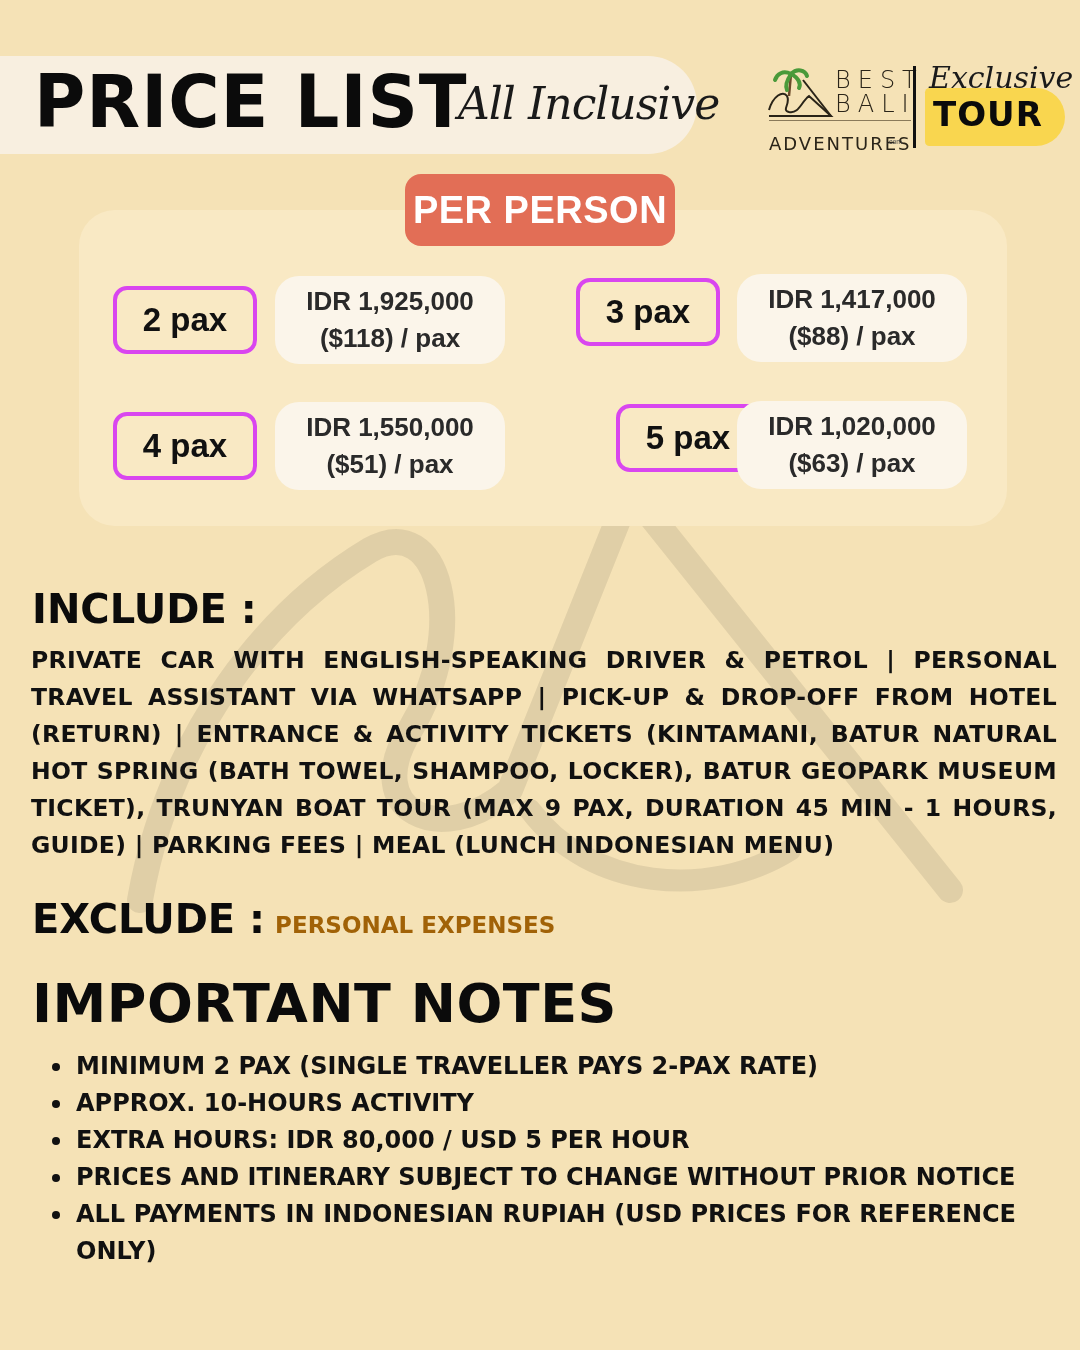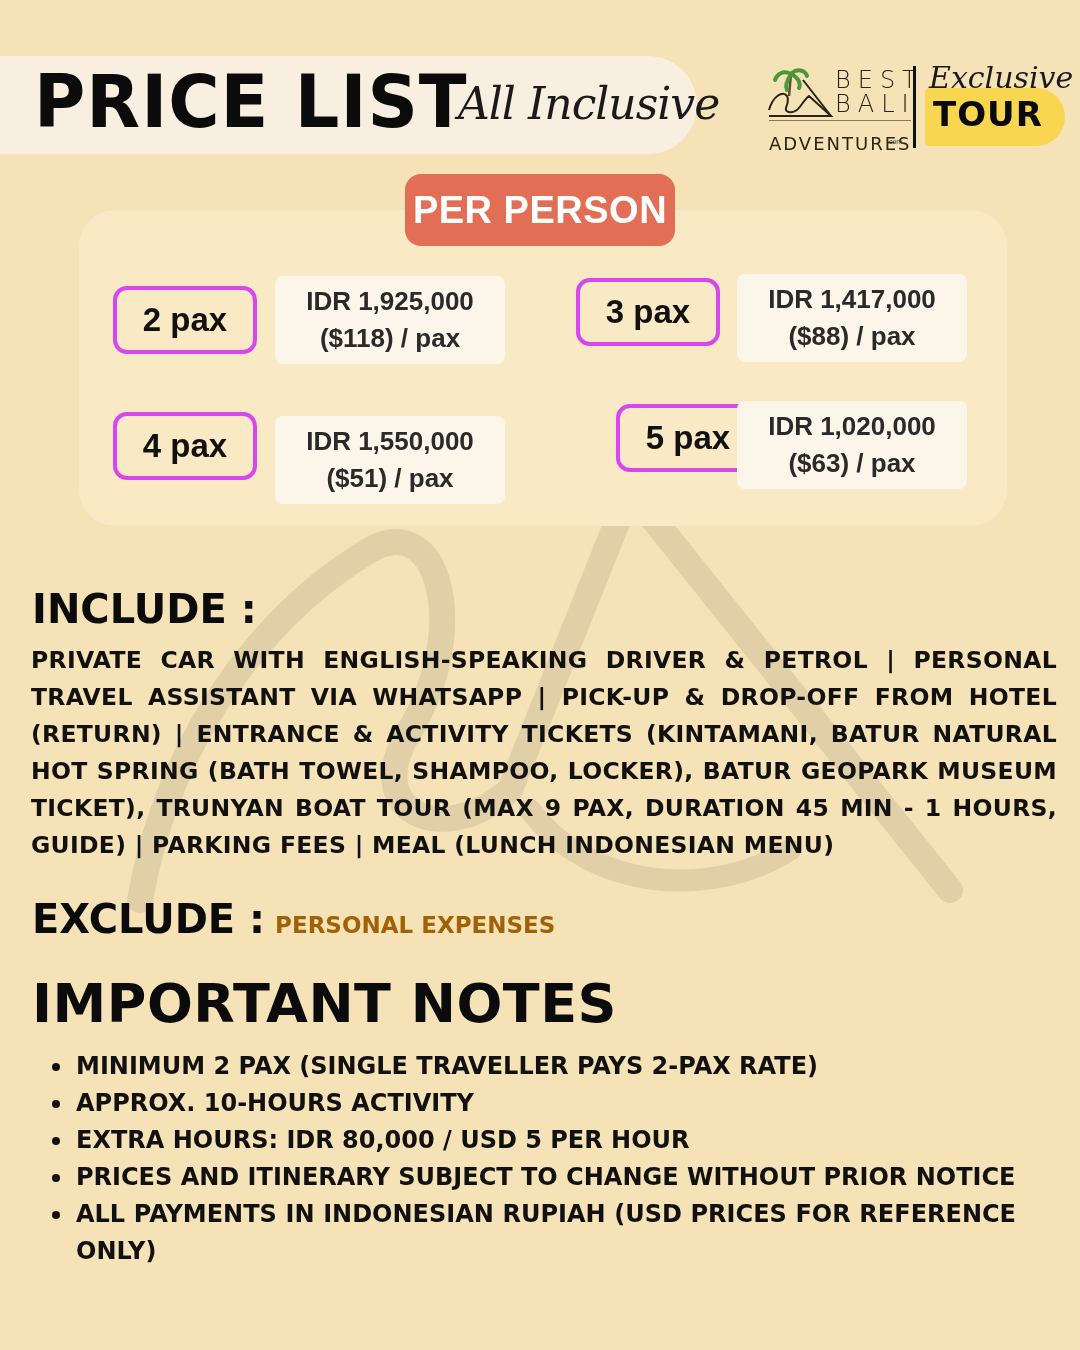--- a/index.html
+++ b/index.html
@@ -67,21 +67,21 @@
     font-family: "Liberation Sans", sans-serif; font-weight: 700; font-size: 38px;
     display: flex; align-items: center; justify-content: center; letter-spacing: 0.5px;
   }
   .pax-badge {
     position: absolute; width: 144px; height: 68px; border: 4px solid #d946ef;
     border-radius: 14px; display: flex; align-items: center; justify-content: center;
     font-weight: 700; font-size: 33px; color: #111; background: transparent;
   }
   .price-card {
     position: absolute; width: 230px; height: 88px; background: #fbf5ea;
-    border-radius: 8px; display: flex; flex-direction: column; align-items: center;
+    border-radius: 24px; display: flex; flex-direction: column; align-items: center;
     justify-content: center; font-weight: 700; font-size: 26px; color: #2a2a2a; line-height: 37px;
   }
   .section-head {
     position: absolute; left: 32px; font-family: "DejaVu Sans", sans-serif;
     font-weight: 900; color: #0b0b0b;
   }
   .include-head { top: 586px; font-size: 40px; letter-spacing: 0; }
   .include-body {
     position: absolute; left: 31px; top: 642px; width: 1026px;
     font-family: "DejaVu Sans", sans-serif; font-weight: 700; font-size: 23.5px;
@@ -140,21 +140,21 @@
   <div>($118) / pax</div>
 </div>
 
 <div class="pax-badge" style="left:576px; top:278px;">3 pax</div>
 <div class="price-card" style="left:737px; top:274px;">
   <div>IDR 1,417,000</div>
   <div>($88) / pax</div>
 </div>
 
 <div class="pax-badge" style="left:113px; top:412px;">4 pax</div>
-<div class="price-card" style="left:275px; top:416px;">
+<div class="price-card" style="left:275px; top:402px;">
   <div>IDR 1,550,000</div>
   <div>($51) / pax</div>
 </div>
 
 <div class="pax-badge" style="left:576px; top:404px;margin-left:40px;">5 pax</div>
 <div class="price-card" style="left:737px; top:401px;">
   <div>IDR 1,020,000</div>
   <div>($63) / pax</div>
 </div>
 

